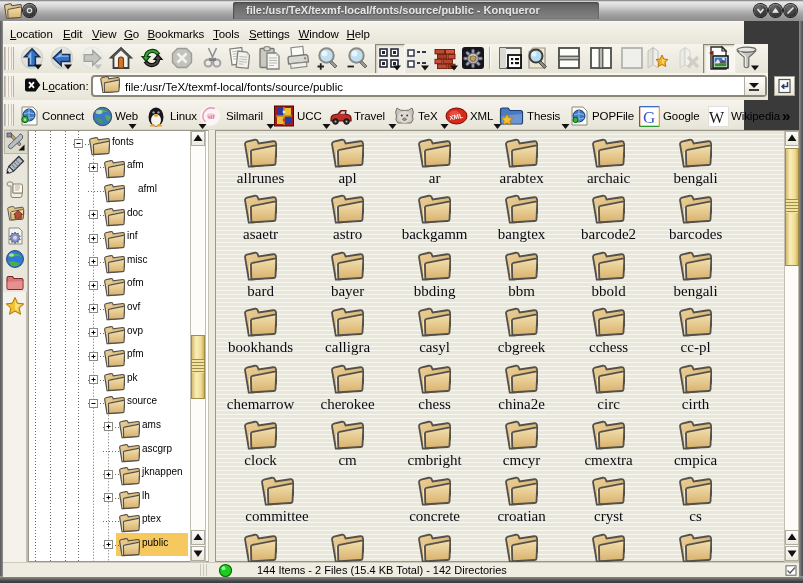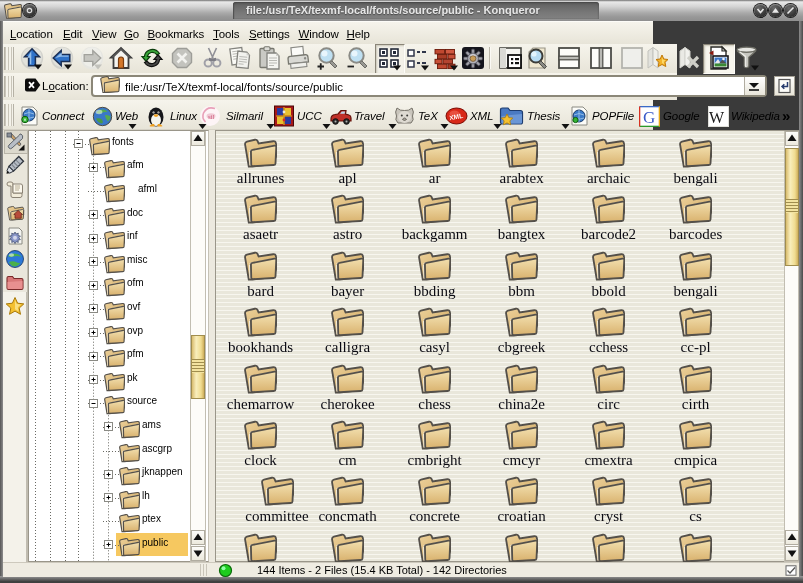--- a/index.html
+++ b/index.html
@@ -3,27 +3,27 @@
 html,body{margin:0;padding:0;}
 body{width:803px;height:583px;overflow:hidden;font-family:"Liberation Sans",sans-serif;background:#3a3a3a;}
 #win{position:absolute;left:0;top:0;width:803px;height:583px;}
 .abs{position:absolute;}
 
 #title{left:0;top:0;width:803px;height:21px;background:linear-gradient(180deg,#6f6f6f 0%,#e9e9e9 9%,#d6d6d6 30%,#a9a9a9 62%,#989898 80%,#8f8f8f 100%);}
 #titleinset{left:233px;top:2px;width:366px;height:17px;background:linear-gradient(180deg,#5f5f5f,#777 60%,#818181);border-radius:3px 3px 0 0;box-shadow:inset 0 1px 2px #444, inset 1px 0 1px #555;}
 #titletext{left:246px;top:3px;width:340px;height:15px;color:#e6e6e6;font-size:11px;font-weight:bold;line-height:15px;white-space:nowrap;text-shadow:0 1px 1px #4a4a4a;}
 .tbtn{top:4px;width:13px;height:13px;border-radius:50%;background:radial-gradient(circle at 38% 32%,#6a6a6a,#2e2e2e 75%);box-shadow:0 0 0 1px #1d1d1d, inset 0 1px 1px #8a8a8a;}
 
-.row{left:0;width:653px;background:linear-gradient(180deg,#f6f4ec,#ece9de 70%,#e7e4d8);padding-left:24px;}
+.row{left:0;width:744px;background:linear-gradient(180deg,#f6f4ec,#ece9de 70%,#e7e4d8);padding-left:24px;}
 #menubar{top:21px;height:23px;border-top:1px solid #fdfcf8;box-sizing:border-box;}
 #toolbar{top:44px;height:29px;}
 #locbar{top:73px;height:27px;}
 #bookbar{top:100px;height:30px;border-bottom:1px solid #d6d2c6;box-sizing:border-box;}
 .mitem{position:absolute;top:6px;font-size:11.5px;letter-spacing:-0.1px;color:#000;}
-.bl{top:10px;font-size:11.5px;letter-spacing:-0.1px;color:#000;white-space:nowrap;font-style:italic;}
+.bl{top:10px;font-size:11.5px;letter-spacing:-0.1px;color:#000;white-space:nowrap;}
 .handle{position:absolute;width:8px;background:repeating-linear-gradient(90deg,#c9c5b9 0 1px,#f4f2ea 1px 3px);border-left:1px solid #b5b1a5;border-right:1px solid #b5b1a5;}
 
 #ledge{left:0;top:21px;width:3px;height:556px;background:linear-gradient(90deg,#565656,#8d8d8d);}
 #redge{left:799px;top:21px;width:4px;height:556px;background:linear-gradient(90deg,#8d8d8d,#4a4a4a);}
 #bedge{left:0;top:576px;width:803px;height:7px;background:linear-gradient(180deg,#9a9a9a,#3f3f3f 80%);}
 
 #content{left:3px;top:130px;width:796px;height:432px;background:#ece9df;}
 #strip{left:0;top:0;width:24px;height:432px;background:#e9e6db;border-right:1px solid #c0bcb0;}
 .sicon{position:absolute;left:2px;width:20px;height:20px;}
 #treepanel{left:25px;top:0;width:181px;height:432px;background:#fff;border:1px solid #9a968a;border-right:1px solid #c6c2b6;box-sizing:border-box;}
@@ -788,23 +788,20 @@
           </svg><div class="clabel">cmcyr</div></div>
         <div class="cell" style="left:348.6px;top:289.0px"><svg width="33" height="30" viewBox="3.5 6.3 26.9 23.2">
             <use href="#folder"></use>
           </svg><div class="clabel">cmextra</div></div>
         <div class="cell" style="left:435.6px;top:289.0px"><svg width="33" height="30" viewBox="3.5 6.3 26.9 23.2">
             <use href="#folder"></use>
           </svg><div class="clabel">cmpica</div></div>
         <div class="cell" style="left:17px;top:345.4px"><svg width="33" height="30" viewBox="3.5 6.3 26.9 23.2">
             <use href="#folder"></use>
           </svg><div class="clabel">committee</div></div>
-        <div class="cell" style="left:87.6px;top:345.4px"><svg width="33" height="30" viewBox="3.5 6.3 26.9 23.2">
-            <use href="#folder"></use>
-          </svg><div class="clabel">concmath</div></div>
         <div class="cell" style="left:174.6px;top:345.4px"><svg width="33" height="30" viewBox="3.5 6.3 26.9 23.2">
             <use href="#folder"></use>
           </svg><div class="clabel">concrete</div></div>
         <div class="cell" style="left:261.6px;top:345.4px"><svg width="33" height="30" viewBox="3.5 6.3 26.9 23.2">
             <use href="#folder"></use>
           </svg><div class="clabel">croatian</div></div>
         <div class="cell" style="left:348.6px;top:345.4px"><svg width="33" height="30" viewBox="3.5 6.3 26.9 23.2">
             <use href="#folder"></use>
           </svg><div class="clabel">cryst</div></div>
         <div class="cell" style="left:435.6px;top:345.4px"><svg width="33" height="30" viewBox="3.5 6.3 26.9 23.2">

